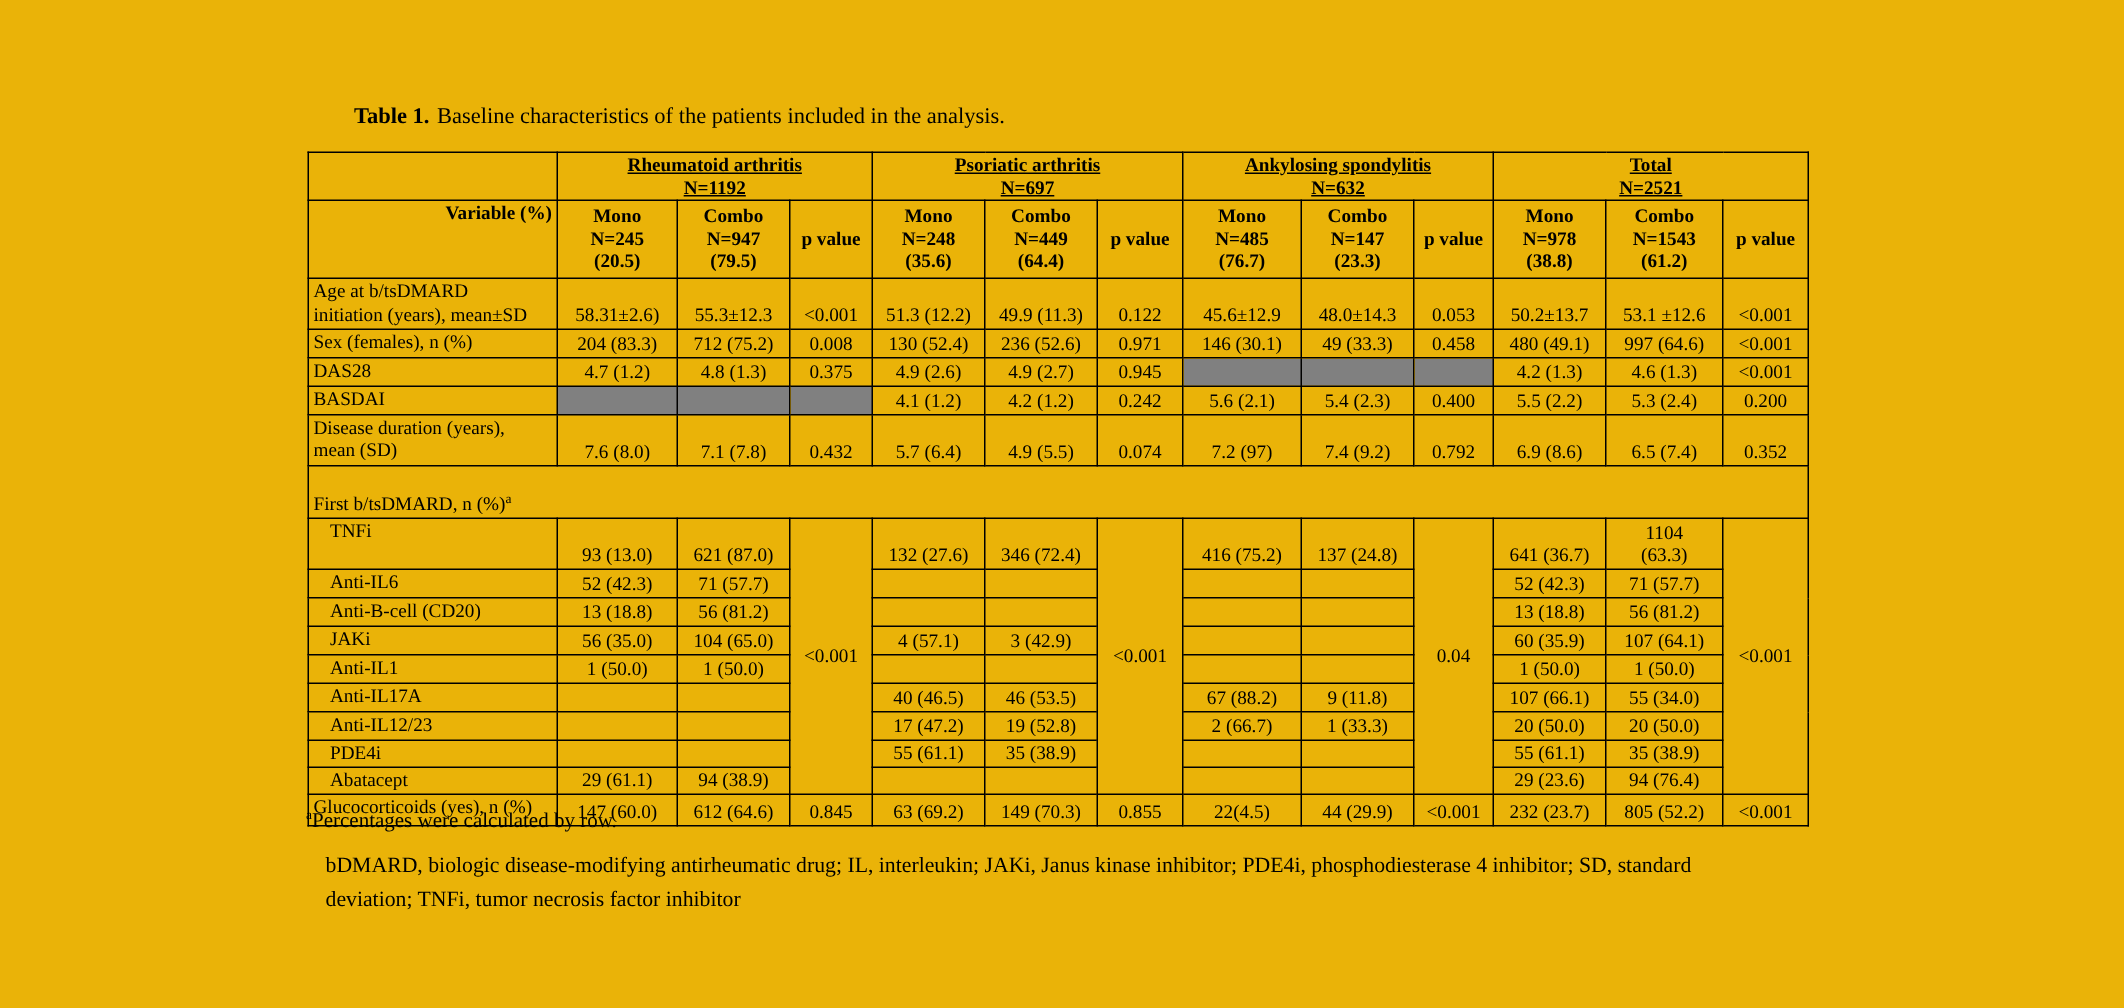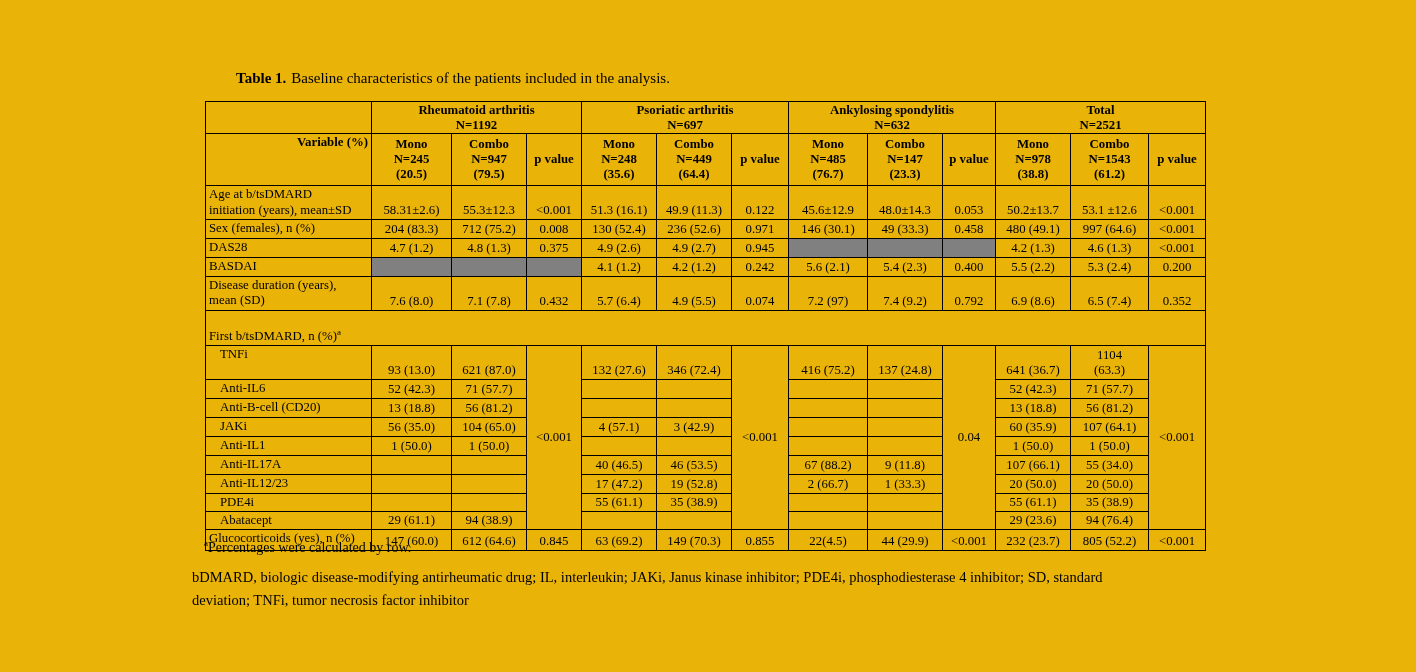--- a/index.html
+++ b/index.html
@@ -4,30 +4,30 @@
 <style>
   html,body{margin:0;padding:0;}
   body{width:1416px;height:672px;background:#ffffff;overflow:hidden;
        font-family:"Liberation Serif", serif; color:#000;}
   .page{position:relative;width:1416px;height:672px;background:#eab308;}
   .title{position:absolute;left:236px;top:70px;font-size:15px;}
   .title .tb{font-weight:bold;margin-right:5px;}
   table.main{position:absolute;left:205px;top:101px;width:1000px;
        table-layout:fixed;border-collapse:collapse;font-size:12.8px;line-height:1.18;}
   td,th{border:1px solid #000;padding:1px 3px;overflow:hidden;font-weight:normal;}
-  .gh{font-weight:bold;text-align:center;vertical-align:middle;line-height:1.15;}
+  .gh{font-weight:bold;text-align:center;vertical-align:middle;line-height:1.15;text-decoration:underline;}
   .ch{font-weight:bold;text-align:center;vertical-align:middle;white-space:pre-line;}
   .ch.vh{vertical-align:top;text-align:right;}
   .lbl{text-align:left;vertical-align:top;white-space:pre-line;}
   .sub{padding-left:14px;}
   .d{text-align:center;vertical-align:bottom;white-space:pre-line;}
   .p{text-align:center;vertical-align:middle;}
   .gray{background:#808080;}
   .fn1{position:absolute;left:204px;top:538px;font-size:14px;}
-  .fn2{position:absolute;left:192px;top:566px;font-size:14.5px;white-space:pre-line;
+  .fn2{position:absolute;left:217px;top:566px;font-size:14.5px;white-space:pre-line;
        width:990px;line-height:1.6;}
   sup{font-size:9px;}
 </style>
 </head>
 <body>
 
 <div class="page">
 
   <div class="title">
     <span class="tb">Table 1.</span><span>Baseline characteristics of the patients included in the analysis.</span>
@@ -102,21 +102,21 @@
 (61.2)</th>
       <th class="ch">p value</th>
     </tr>
 
     <tr style="height:31px">
       <td class="lbl">Age at b/tsDMARD
 initiation (years), mean±SD</td>
       <td class="d">58.31±2.6)</td>
       <td class="d">55.3±12.3</td>
       <td class="d">&lt;0.001</td>
-      <td class="d">51.3 (16.1)</td>
+      <td class="d">51.3 (12.2)</td>
       <td class="d">49.9 (11.3)</td>
       <td class="d">0.122</td>
       <td class="d">45.6±12.9</td>
       <td class="d">48.0±14.3</td>
       <td class="d">0.053</td>
       <td class="d">50.2±13.7</td>
       <td class="d">53.1 ±12.6</td>
       <td class="d">&lt;0.001</td>
     </tr>
 

